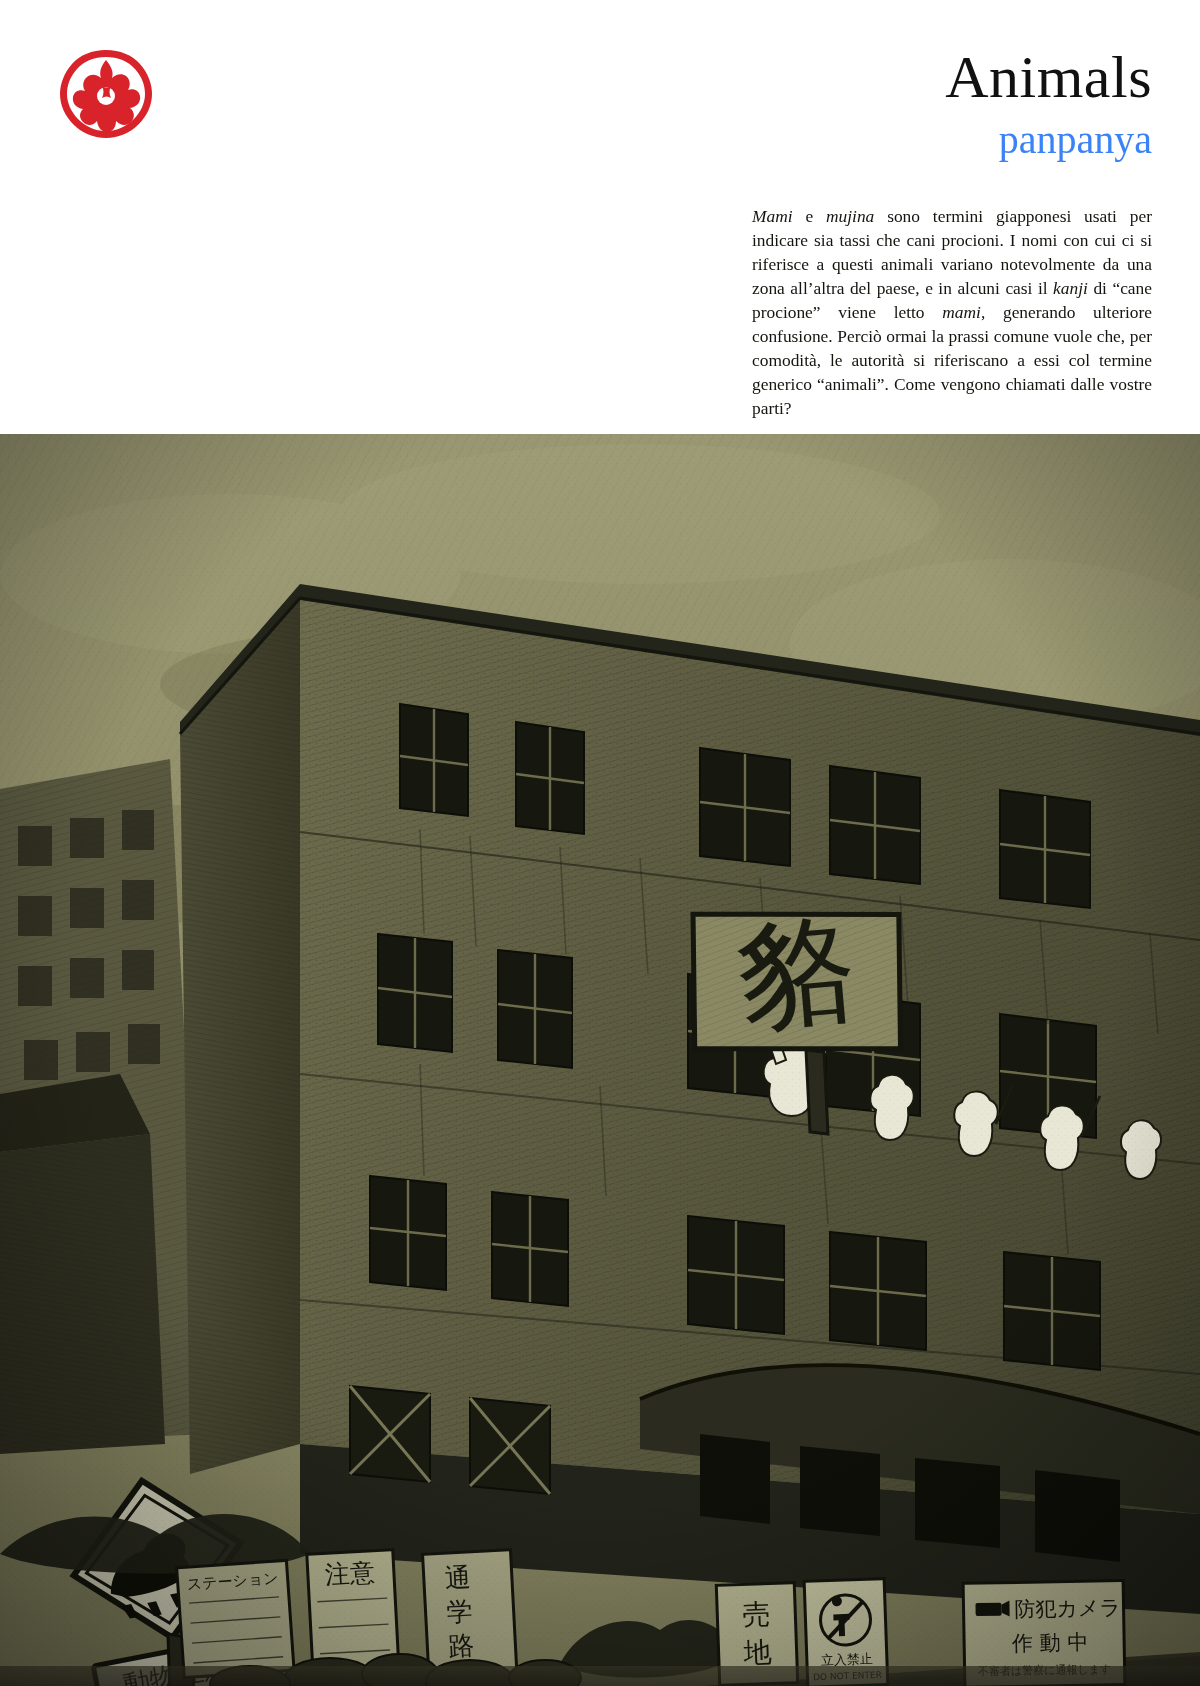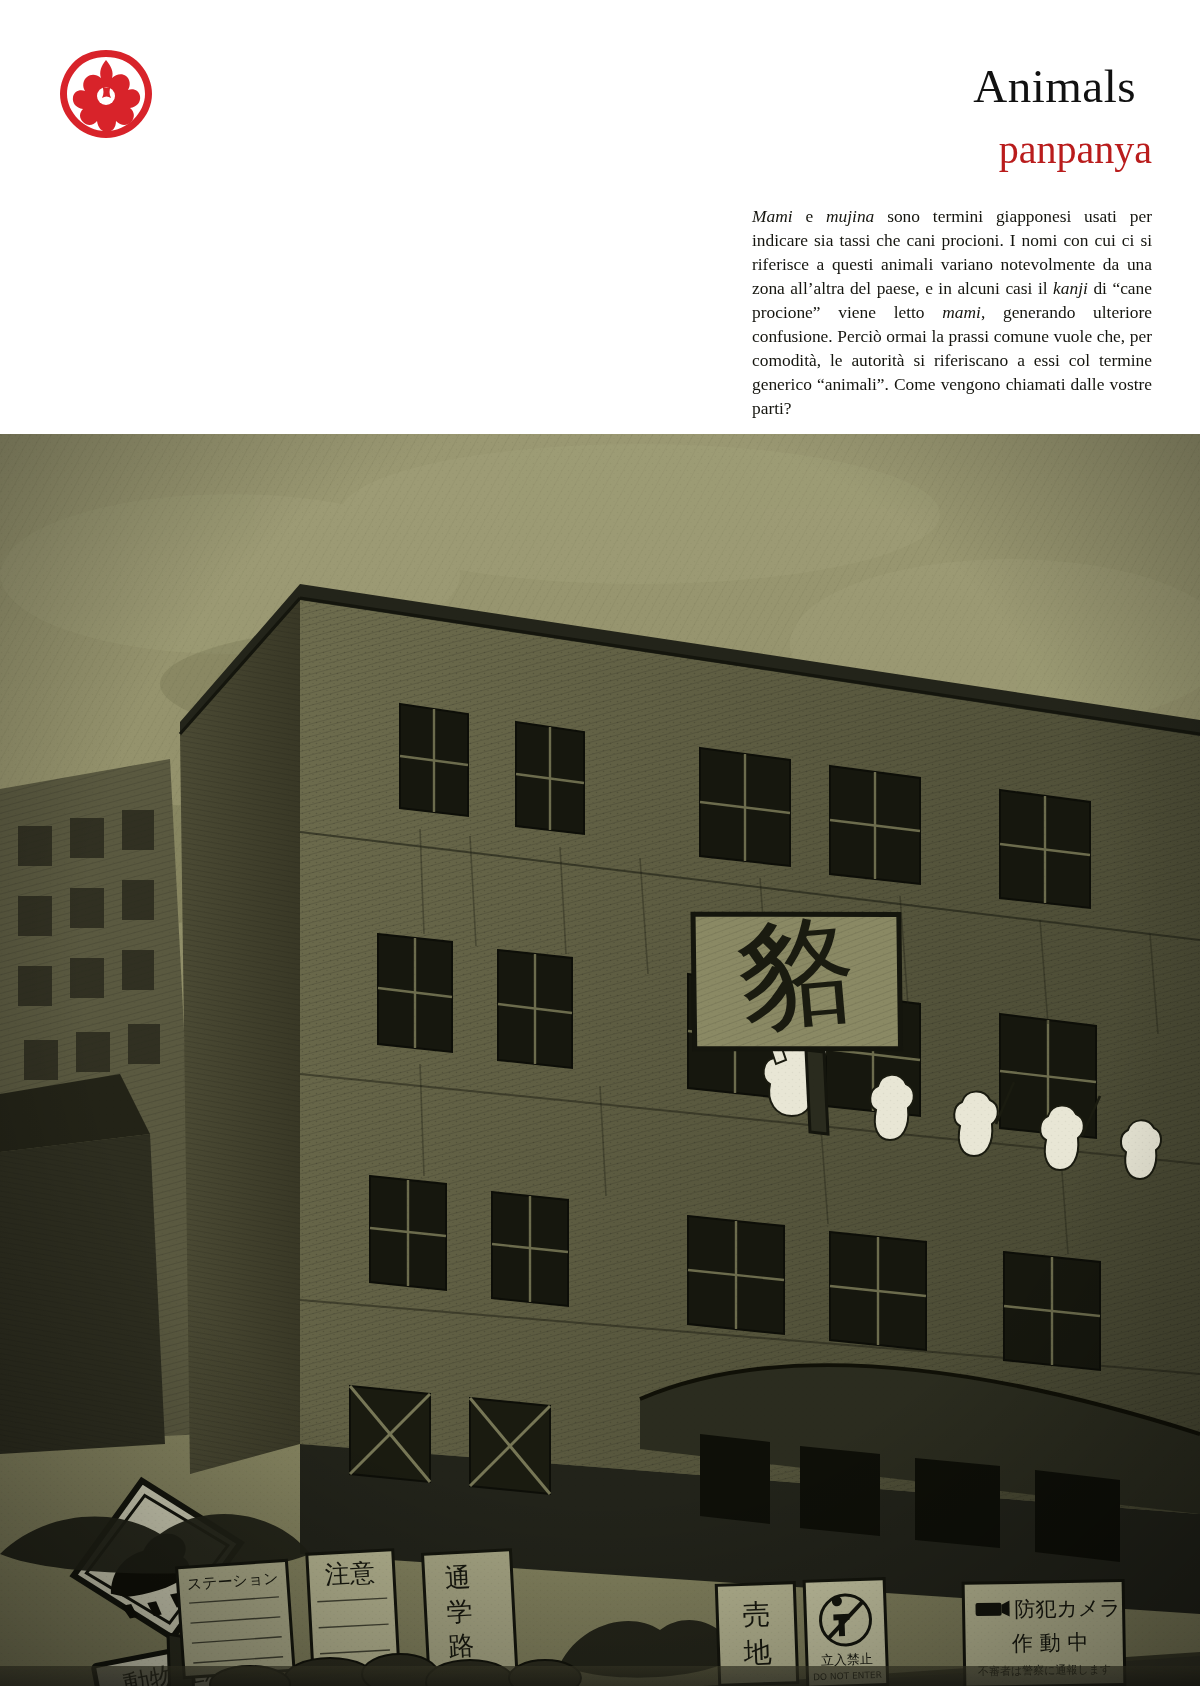--- a/index.html
+++ b/index.html
@@ -45,32 +45,32 @@
   
   .title-block {
     position: absolute;
     right: 48px;
     top: 46px;
     width: 700px;
     text-align: right;
   }
   .book-title {
     font-family: "Liberation Serif", serif;
-    font-size: 47px;
+    font-size: 60px;
     line-height: 1.05;
     letter-spacing: 0.5px;
     color: #111111;
-    margin: 16px;
+    margin: 0;
     font-weight: normal;
   }
   .book-author {
     font-family: "Liberation Serif", serif;
     font-size: 40px;
     line-height: 1.15;
-    color: #b91c1c;
+    color: #3b82f6;
     margin: 8px 0 0 0;
     font-weight: normal;
   }
 
   
   .blurb {
     position: absolute;
     right: 48px;
     top: 196px;
     width: 400px;

